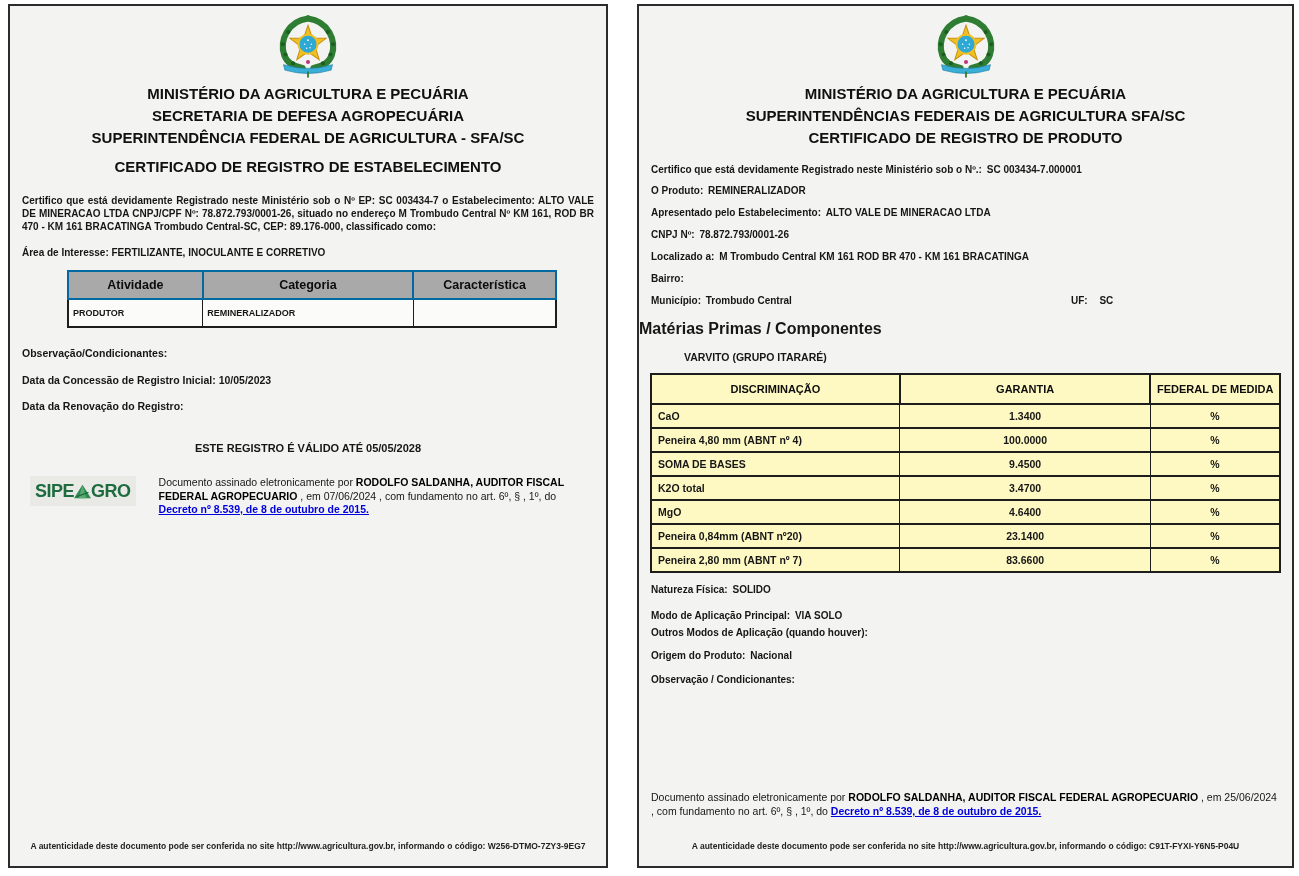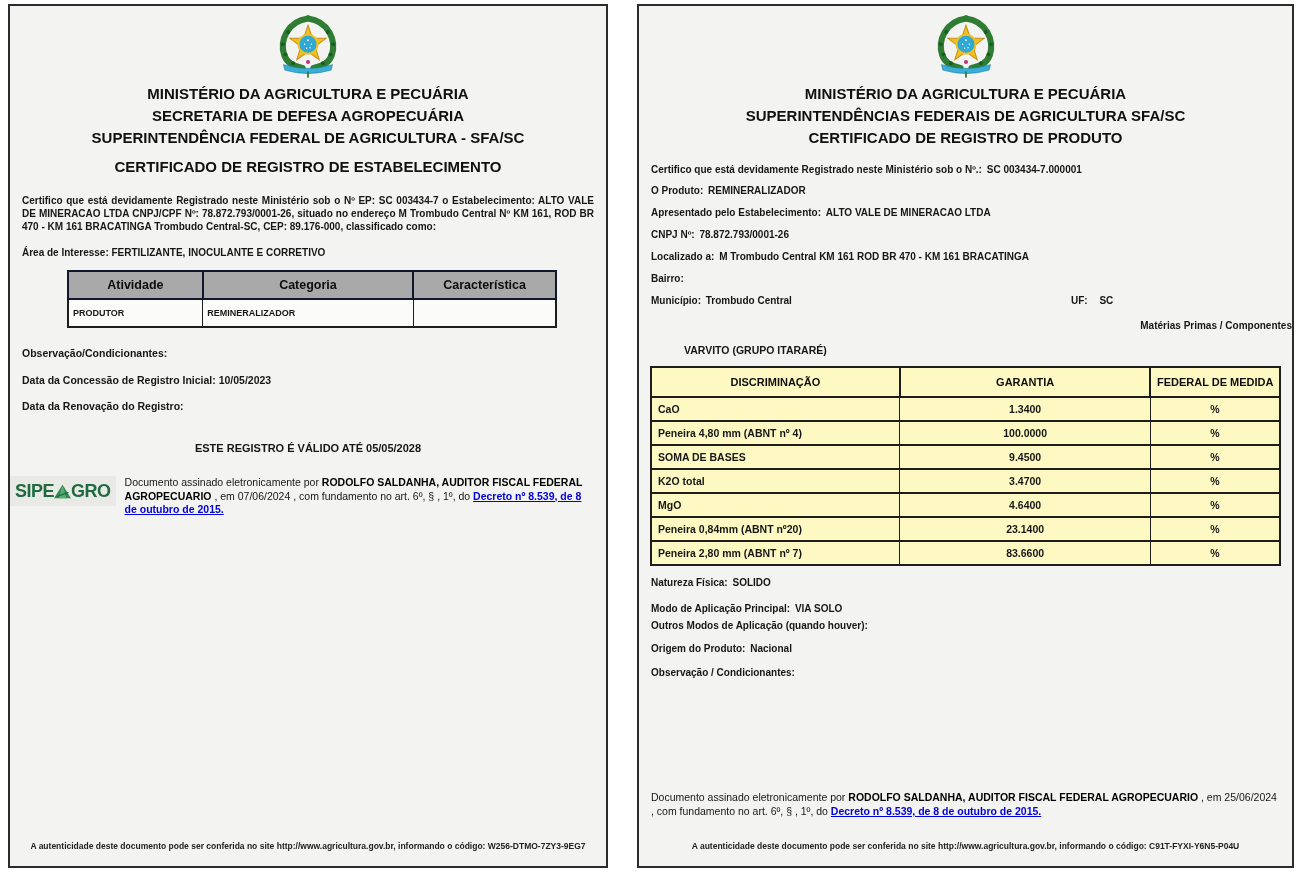--- a/index.html
+++ b/index.html
@@ -9,43 +9,43 @@
   .page-left{left:8px;width:600px;}
   .page-right{left:637px;width:657px;}
   .emblem{display:block;margin:7px auto 2px auto;}
   .hdr{text-align:center;font-weight:bold;font-size:15px;line-height:22px;color:#101010;}
   .doc-title{margin-top:7px;}
   .intro{margin:16px 12px 0 12px;font-weight:bold;font-size:10px;line-height:13px;text-align:justify;}
   .area{margin:14px 12px 0 12px;font-weight:bold;font-size:10px;}
   
   table{border-collapse:collapse;}
   .act-table{margin:12px 0 0 57px;width:490px;border:2px solid #1d1d1d;background:#fbfbfa;}
-  .act-table th{background:#a9a9a9;border:2px solid #0f172a;font-size:12.5px;height:24px;color:#0d0d0d;}
+  .act-table th{background:#a9a9a9;border:2px solid #0369a1;font-size:12.5px;height:24px;color:#0d0d0d;}
   .act-table td{border:1px solid #1d1d1d;border-top:2px solid #1d1d1d;font-size:9px;font-weight:bold;
     height:26px;padding:0 4px;vertical-align:middle;}
   .lbl-line{margin:0 12px;font-weight:bold;font-size:10.5px;}
   .obs{margin-top:19px;}
   .conc{margin-top:15px;}
   .renov{margin-top:14px;}
   .validity{margin-top:30px;text-align:center;font-weight:bold;font-size:11px;}
   
-  .sig-row{display:flex;margin:22px 10px 0 0;gap:9px;align-items:flex-start;}
+  .sig-row{display:flex;margin:22px 10px 0 20px;gap:23px;align-items:flex-start;}
   .sipeagro{flex:none;background:#e9e9e6;padding:5px 5px;display:flex;align-items:center;gap:0;}
   .logo-txt{font-weight:bold;font-size:18px;letter-spacing:-0.5px;color:#1d6b3f;line-height:20px;}
   .sig-text{font-size:10.5px;line-height:13.5px;}
   .sig-name{font-weight:bold;color:#000;}
   .decree{color:#0000dd;text-decoration:underline;font-weight:bold;cursor:pointer;}
   .footer{position:absolute;left:0;right:0;bottom:15px;text-align:center;font-size:8.5px;
     font-weight:bold;color:#222;margin-top:28px;}
   
   .reg-line{margin:15px 12px 0 12px;font-weight:bold;font-size:10px;}
   .field-row{margin:9px 12px 0 12px;font-weight:bold;font-size:10px;position:relative;line-height:13px;}
   .field-val{margin-left:2px;}
   .uf-block{position:absolute;left:420px;top:0;}
-  .materias{margin-top:13px;text-align:right;font-weight:bold;font-size:10px;padding-left:8px;}
+  .materias{margin-top:13px;text-align:left;font-weight:bold;font-size:16px;}
   .varvito{margin:13px 0 0 45px;font-weight:bold;font-size:10.5px;}
   .guar-table{margin:10px auto 0 auto;width:631px;border:2px solid #1d1d1d;background:#fef9c3;}
   .guar-table th{border:2px solid #1d1d1d;font-size:11px;height:26px;color:#0d0d0d;}
   .guar-table td{border:1px solid #1d1d1d;border-bottom:2px solid #1d1d1d;font-size:10.5px;
     font-weight:bold;height:22px;padding:0 6px;vertical-align:middle;}
   .guar-table td.c,.guar-table th.c{text-align:center;}
   .nat{margin-top:10px;}
   .modo{margin-top:13px;}
   .outros{margin-top:4px;}
   .origem{margin-top:10px;}

